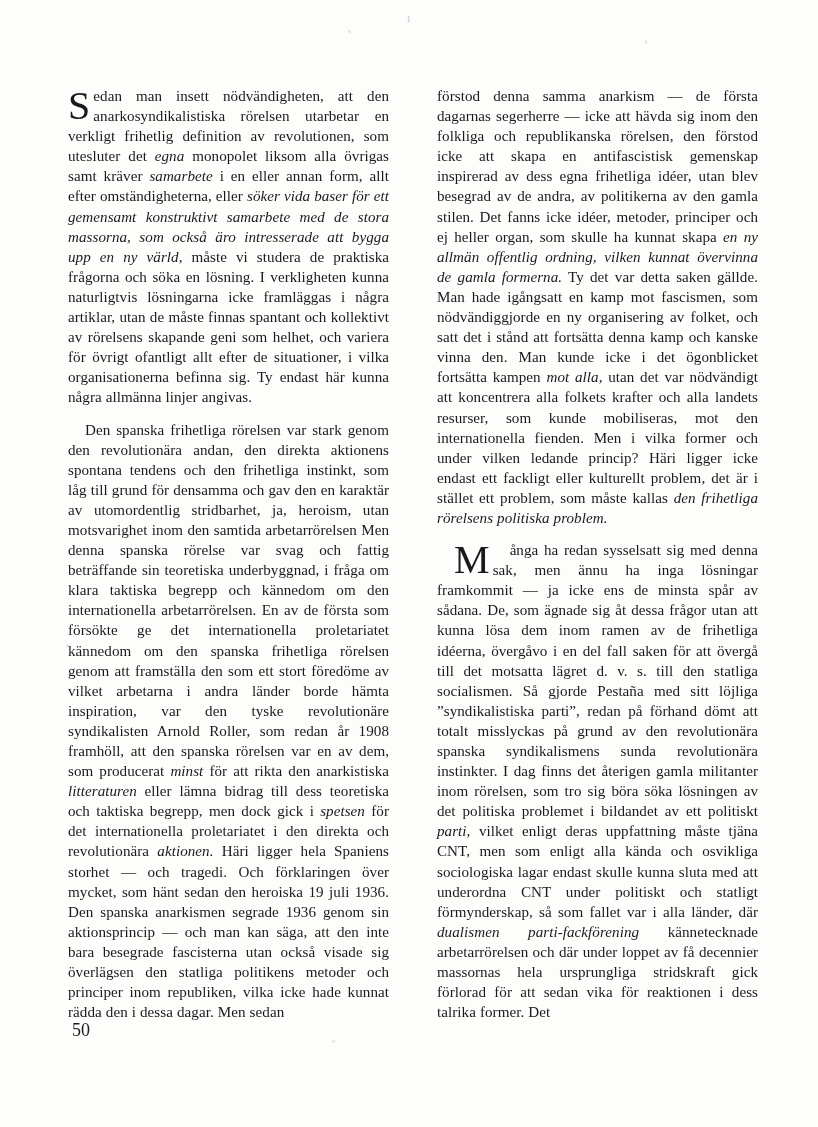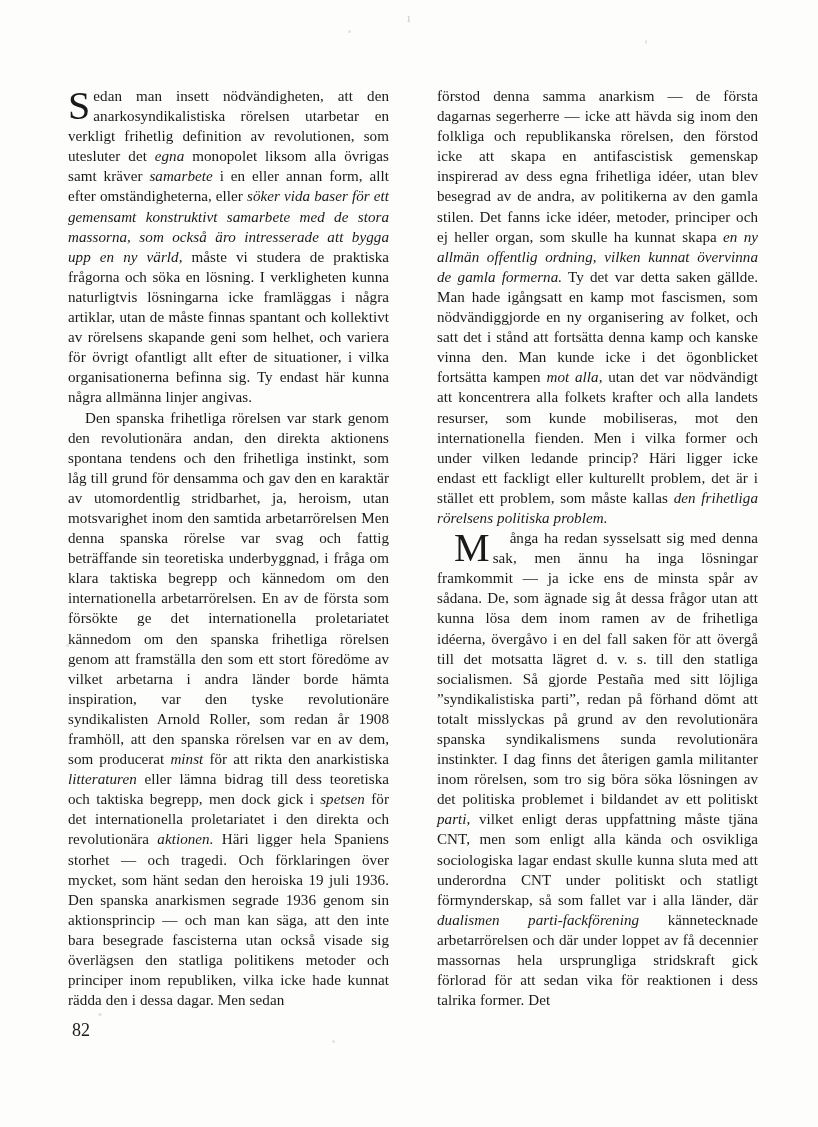--- a/index.html
+++ b/index.html
@@ -47,21 +47,21 @@
     text-justify: inter-word;
     font-size: 15.1px;
     line-height: 20.1px;
     letter-spacing: 0.05px;
     word-spacing: 0.2px;
     hyphens: none;
   }
 
   p.para + p.para {
     text-indent: 17px;
-    margin-top: 0px;
+    margin-top: 12px;
   }
 
   p.para.gap-before {
     margin-top: 22px;
     text-indent: 0;
   }
 
   p.para.no-indent {
     text-indent: 0;
   }
@@ -130,15 +130,15 @@
       <p class="para no-indent">
         <span>förstod denna samma anarkism — de första dagarnas segerherre — icke att hävda sig inom den folkliga och republikanska rörelsen, den förstod icke att skapa en antifascistisk gemenskap inspirerad av dess egna frihetliga idéer, utan blev besegrad av de andra, av politikerna av den gamla stilen. Det fanns icke idéer, metoder, principer och ej heller organ, som skulle ha kunnat skapa <em>en ny allmän offentlig ordning, vilken kunnat övervinna de gamla formerna.</em> Ty det var detta saken gällde. Man hade igångsatt en kamp mot fascismen, som nödvändiggjorde en ny organisering av folket, och satt det i stånd att fortsätta denna kamp och kanske vinna den. Man kunde icke i det ögonblicket fortsätta kampen <em>mot alla,</em> utan det var nödvändigt att koncentrera alla folkets krafter och alla landets resurser, som kunde mobiliseras, mot den internationella fienden. Men i vilka former och under vilken ledande princip? Häri ligger icke endast ett fackligt eller kulturellt problem, det är i stället ett problem, som måste kallas <em>den frihetliga rörelsens politiska problem.</em></span>
       </p>
       <p class="para dropcap-para gap-before">
         <span class="dropcap">M</span><span>ånga ha redan sysselsatt sig med denna sak, men ännu ha inga lösningar framkommit — ja icke ens de minsta spår av sådana. De, som ägnade sig åt dessa frågor utan att kunna lösa dem inom ramen av de frihetliga idéerna, övergåvo i en del fall saken för att övergå till det motsatta lägret d. v. s. till den statliga socialismen. Så gjorde Pestaña med sitt löjliga ”syndikalistiska parti”, redan på förhand dömt att totalt misslyckas på grund av den revolutionära spanska syndikalismens sunda revolutionära instinkter. I dag finns det återigen gamla militanter inom rörelsen, som tro sig böra söka lösningen av det politiska problemet i bildandet av ett politiskt <em>parti,</em> vilket enligt deras uppfattning måste tjäna CNT, men som enligt alla kända och osvikliga sociologiska lagar endast skulle kunna sluta med att underordna CNT under politiskt och statligt förmynderskap, så som fallet var i alla länder, där <em>dualismen parti-fackförening</em> kännetecknade arbetarrörelsen och där under loppet av få decennier massornas hela ursprungliga stridskraft gick förlorad för att sedan vika för reaktionen i dess talrika former. Det</span>
       </p>
     </div>
 
   </div>
 
-  <div class="folio">82</div>
+  <div class="folio">50</div>
 
 </div>
 
 </body></html>

